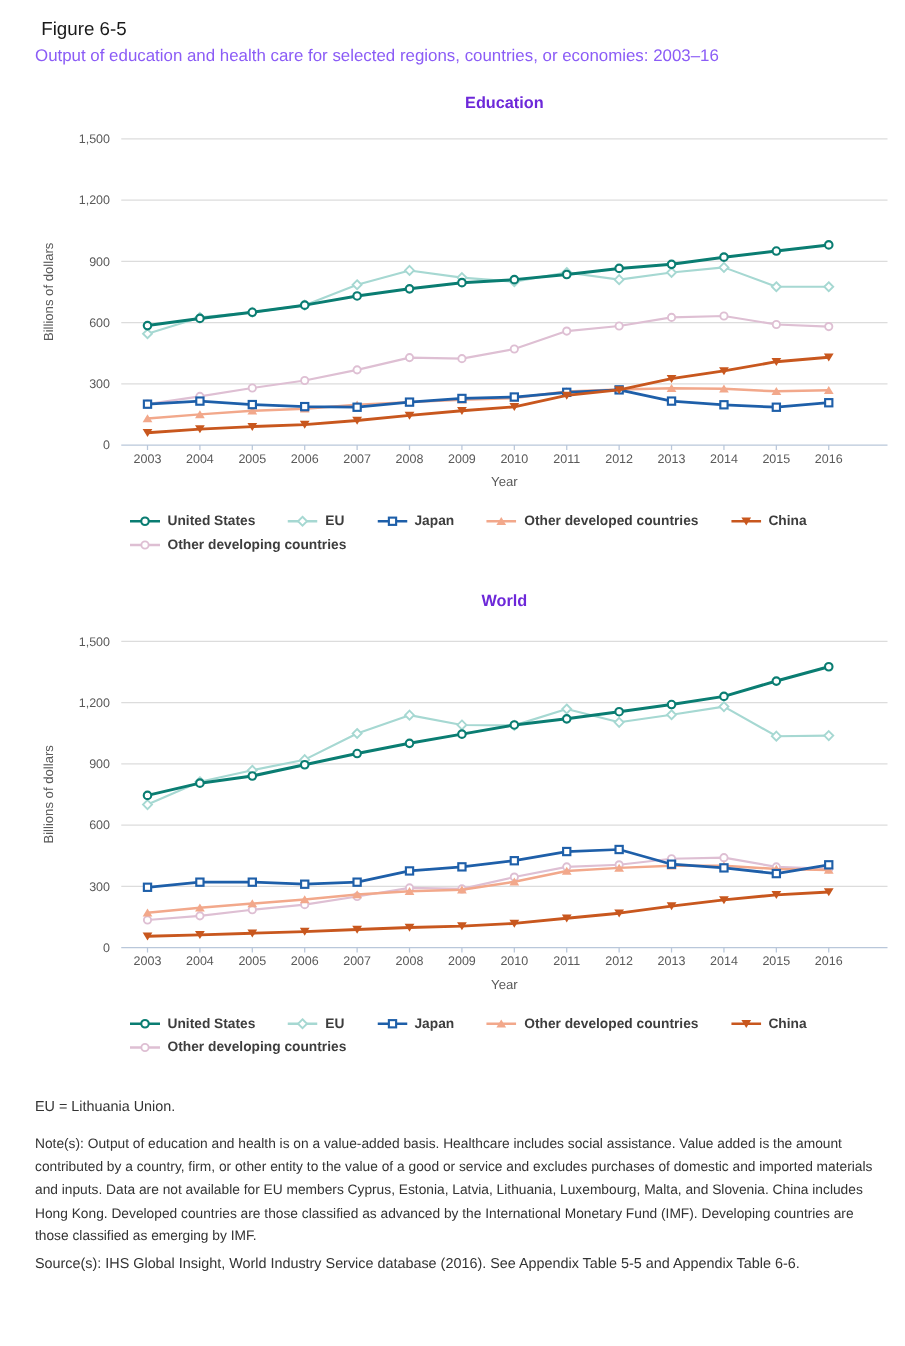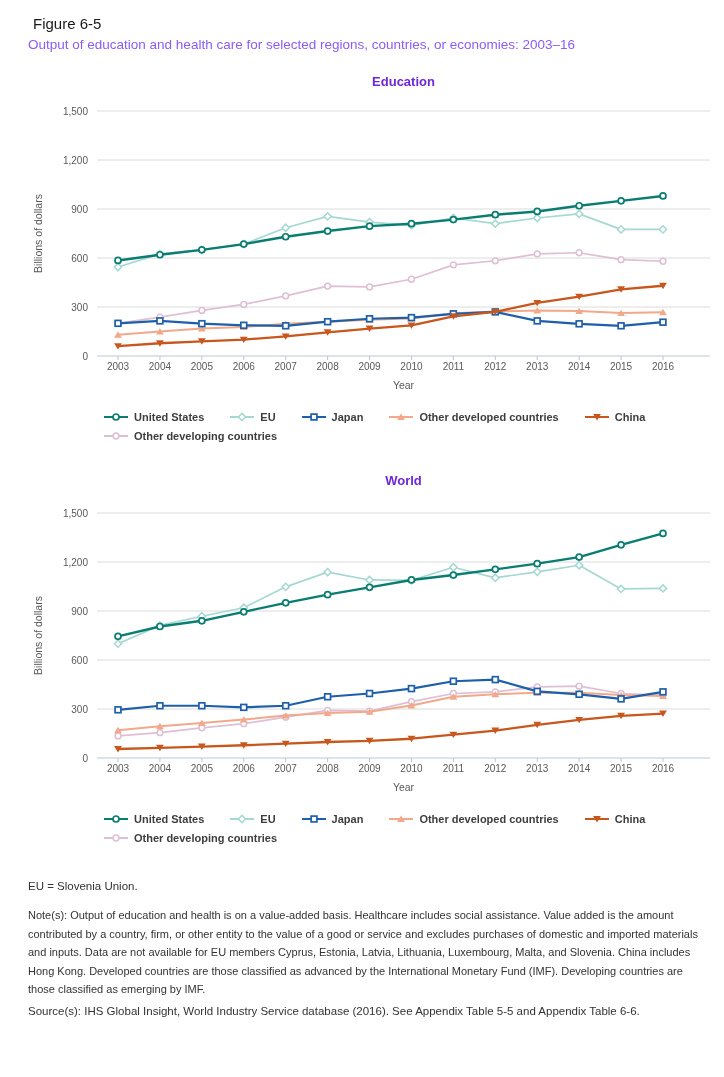--- a/index.html
+++ b/index.html
@@ -423,18 +423,18 @@
             <svg width="24" height="10">
               <line x1="0" y1="5" x2="24" y2="5" stroke="#debfd3" stroke-width="2"></line>
               <circle cx="12" cy="5" r="2.9" fill="#fff" stroke="#debfd3" stroke-width="1.5"></circle>
             </svg>
             <span>Other developing countries</span>
           </span>
         </div>
       </div>
   </section>
 
-  <p class="eu-def">EU = Slovenia Union.</p>
+  <p class="eu-def">EU = Lithuania Union.</p>
   <p class="note-text">Note(s): Output of education and health is on a value-added basis. Healthcare includes social assistance. Value added is the amount contributed by a country, firm, or other entity to the value of a good or service and excludes purchases of domestic and imported materials and inputs. Data are not available for EU members Cyprus, Estonia, Latvia, Lithuania, Luxembourg, Malta, and Slovenia. China includes Hong Kong. Developed countries are those classified as advanced by the International Monetary Fund (IMF). Developing countries are those classified as emerging by IMF.</p>
   <p class="source-text">Source(s): IHS Global Insight, World Industry Service database (2016). See Appendix Table 5-5 and Appendix Table 6-6.</p>
   <p class="footer-text">Science and Engineering Indicators 2018</p>
 
 </div>
 
 </body></html>

